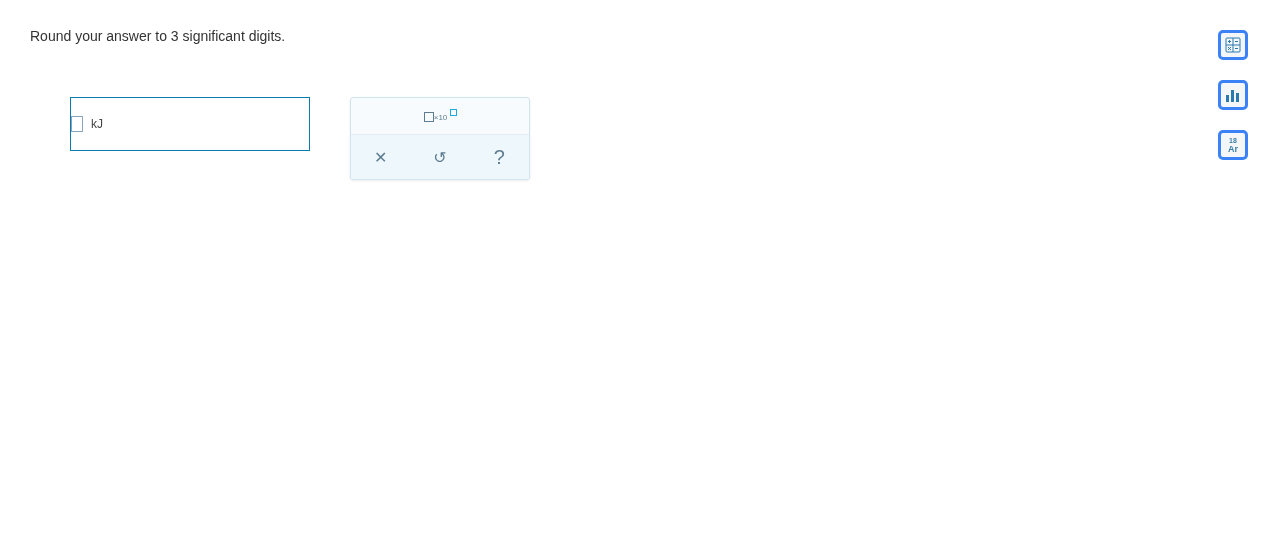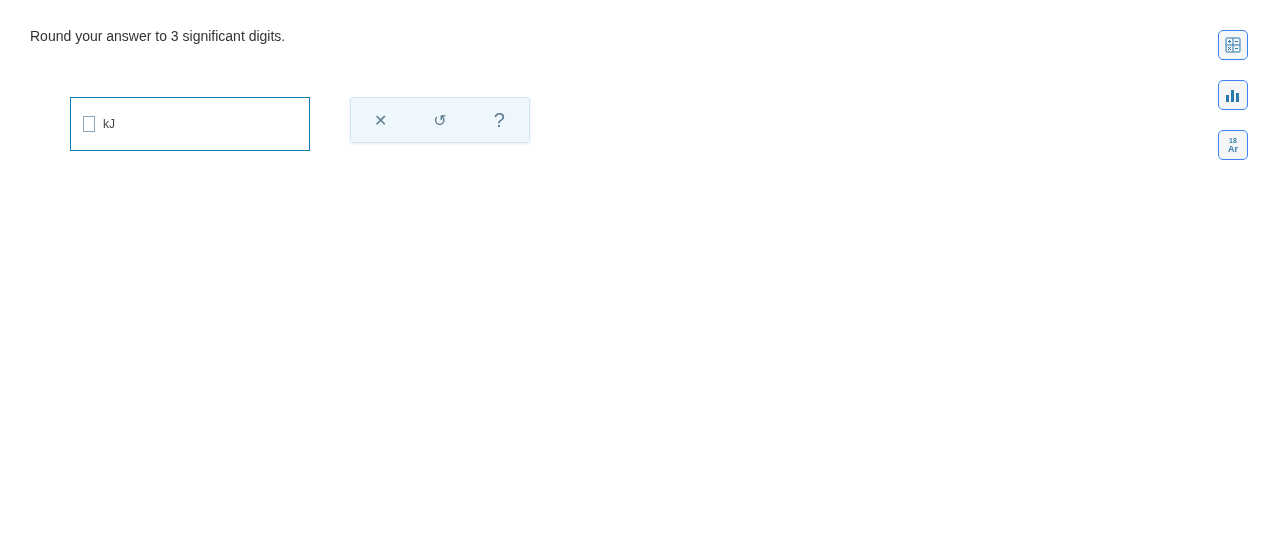--- a/index.html
+++ b/index.html
@@ -34,21 +34,21 @@
       margin-top: 50px;
     }
     .answer-box {
       display: flex;
       align-items: center;
       gap: 8px;
       width: 240px;
       height: 54px;
       border: 1px solid #0a7ab3;
       background: #fff;
-      padding: 0 12px;
+      padding: 0 0;
     }
     .placeholder-sq {
       width: 12px; height: 16px;
       border: 1px solid #8aa6b8;
       display: inline-block;
     }
     .unit { font-size: 12px; color: #444; }
     .pad {
       width: 180px;
       border: 1px solid #cfe5f2;
@@ -91,21 +91,21 @@
     .side-tools {
       position: absolute;
       right: 18px; top: 30px;
       display: flex; flex-direction: column; gap: 20px;
       align-items: center;
     }
     .tool {
       width: 30px; height: 30px;
       border-radius: 5px;
       background: #f4f6f8;
-      border: 1px solid #3b82f6;
+      border: 3px solid #3b82f6;
       display: flex; align-items: center; justify-content: center;
       cursor: pointer;
       color: #2a7ab0;
     }
     .tool svg { display: block; }
     .pt-label { font-size: 7px; font-weight: bold; color: #3b7ea8; text-align: center; line-height: 1; }
     .pt-box { display:flex; flex-direction: column; align-items:center; gap:1px;}
   </style>
 </head>
 <body>
@@ -114,20 +114,27 @@
   <p class="q-text round-text">Round your answer to 3 significant digits.</p>
 
 
   <div class="answer-row">
     <div class="answer-box">
       <span class="placeholder-sq"></span>
       <span class="unit">kJ</span>
     </div>
 
     <div class="pad">
+      <div class="pad-top">
+        <div class="sci-btn">
+          <span class="box"></span>
+            <span class="x10">×10</span>
+            <span class="boxsm"></span>
+        </div>
+      </div>
       <div class="pad-bottom">
         <div class="ibtn">
           <span>✕</span>
         </div>
         <div class="ibtn">
           <span>↺</span>
         </div>
         <div class="ibtn">
           <span style="font-size:20px;">?</span>
         </div>

